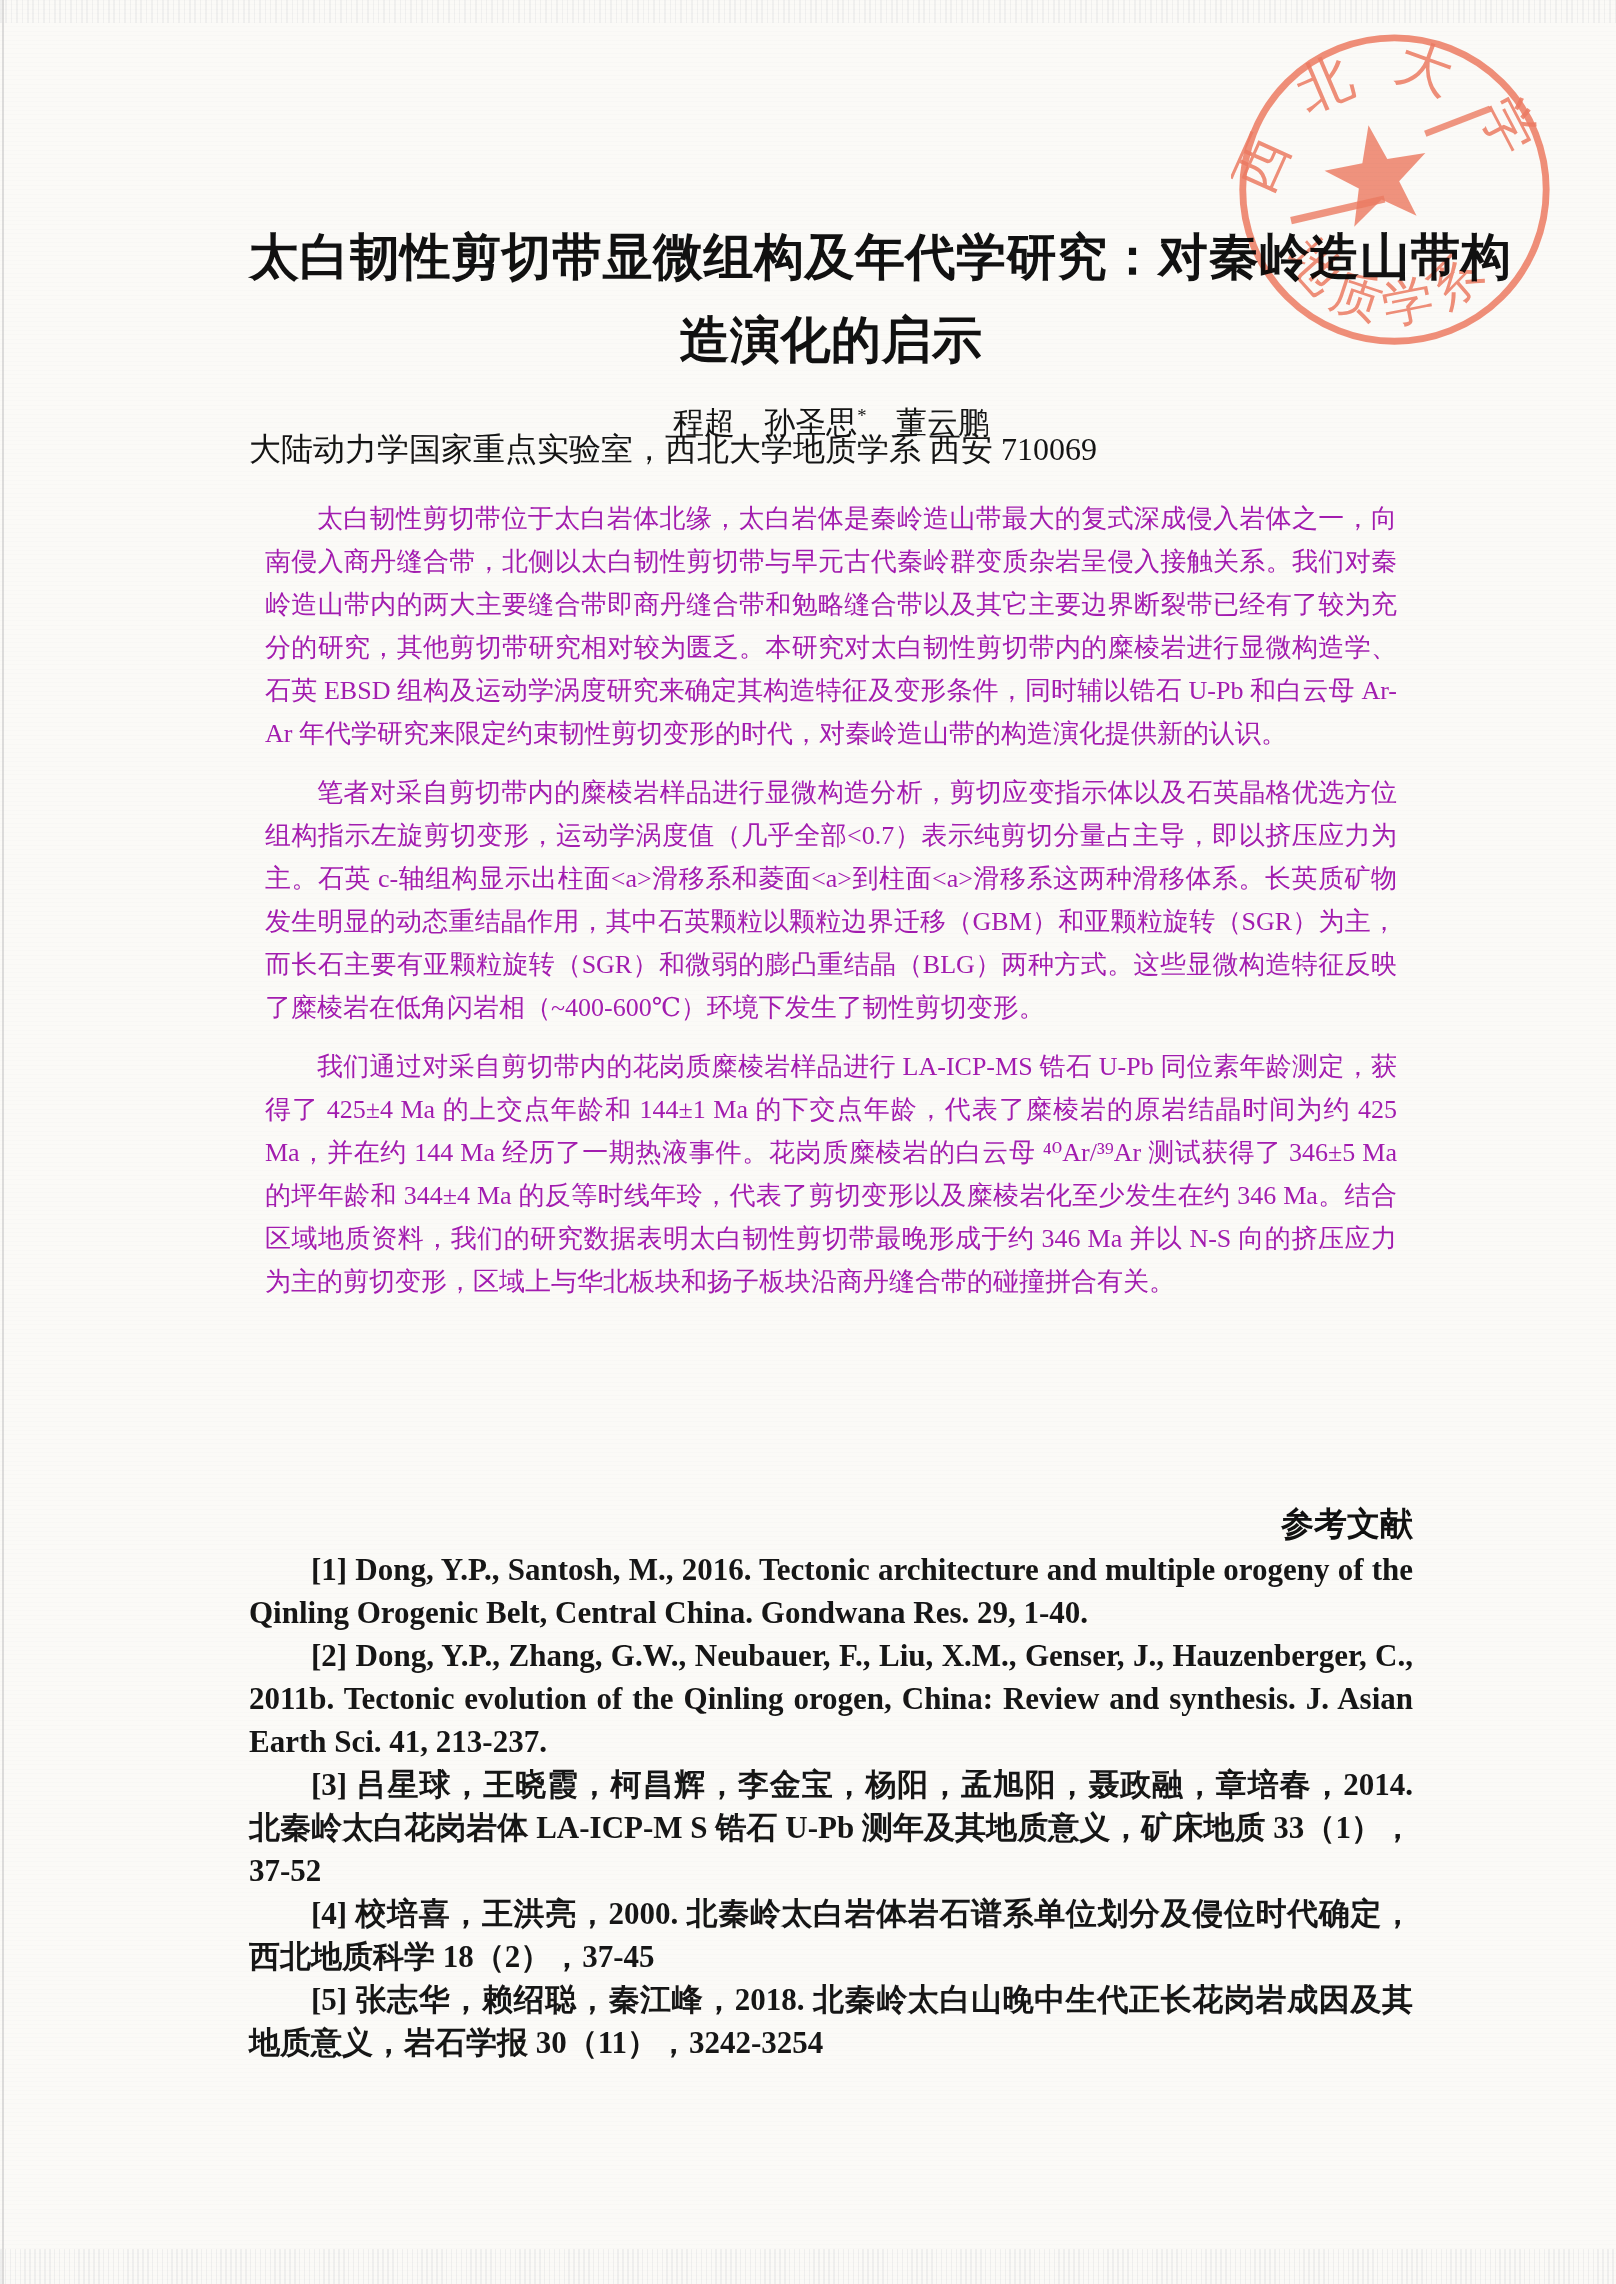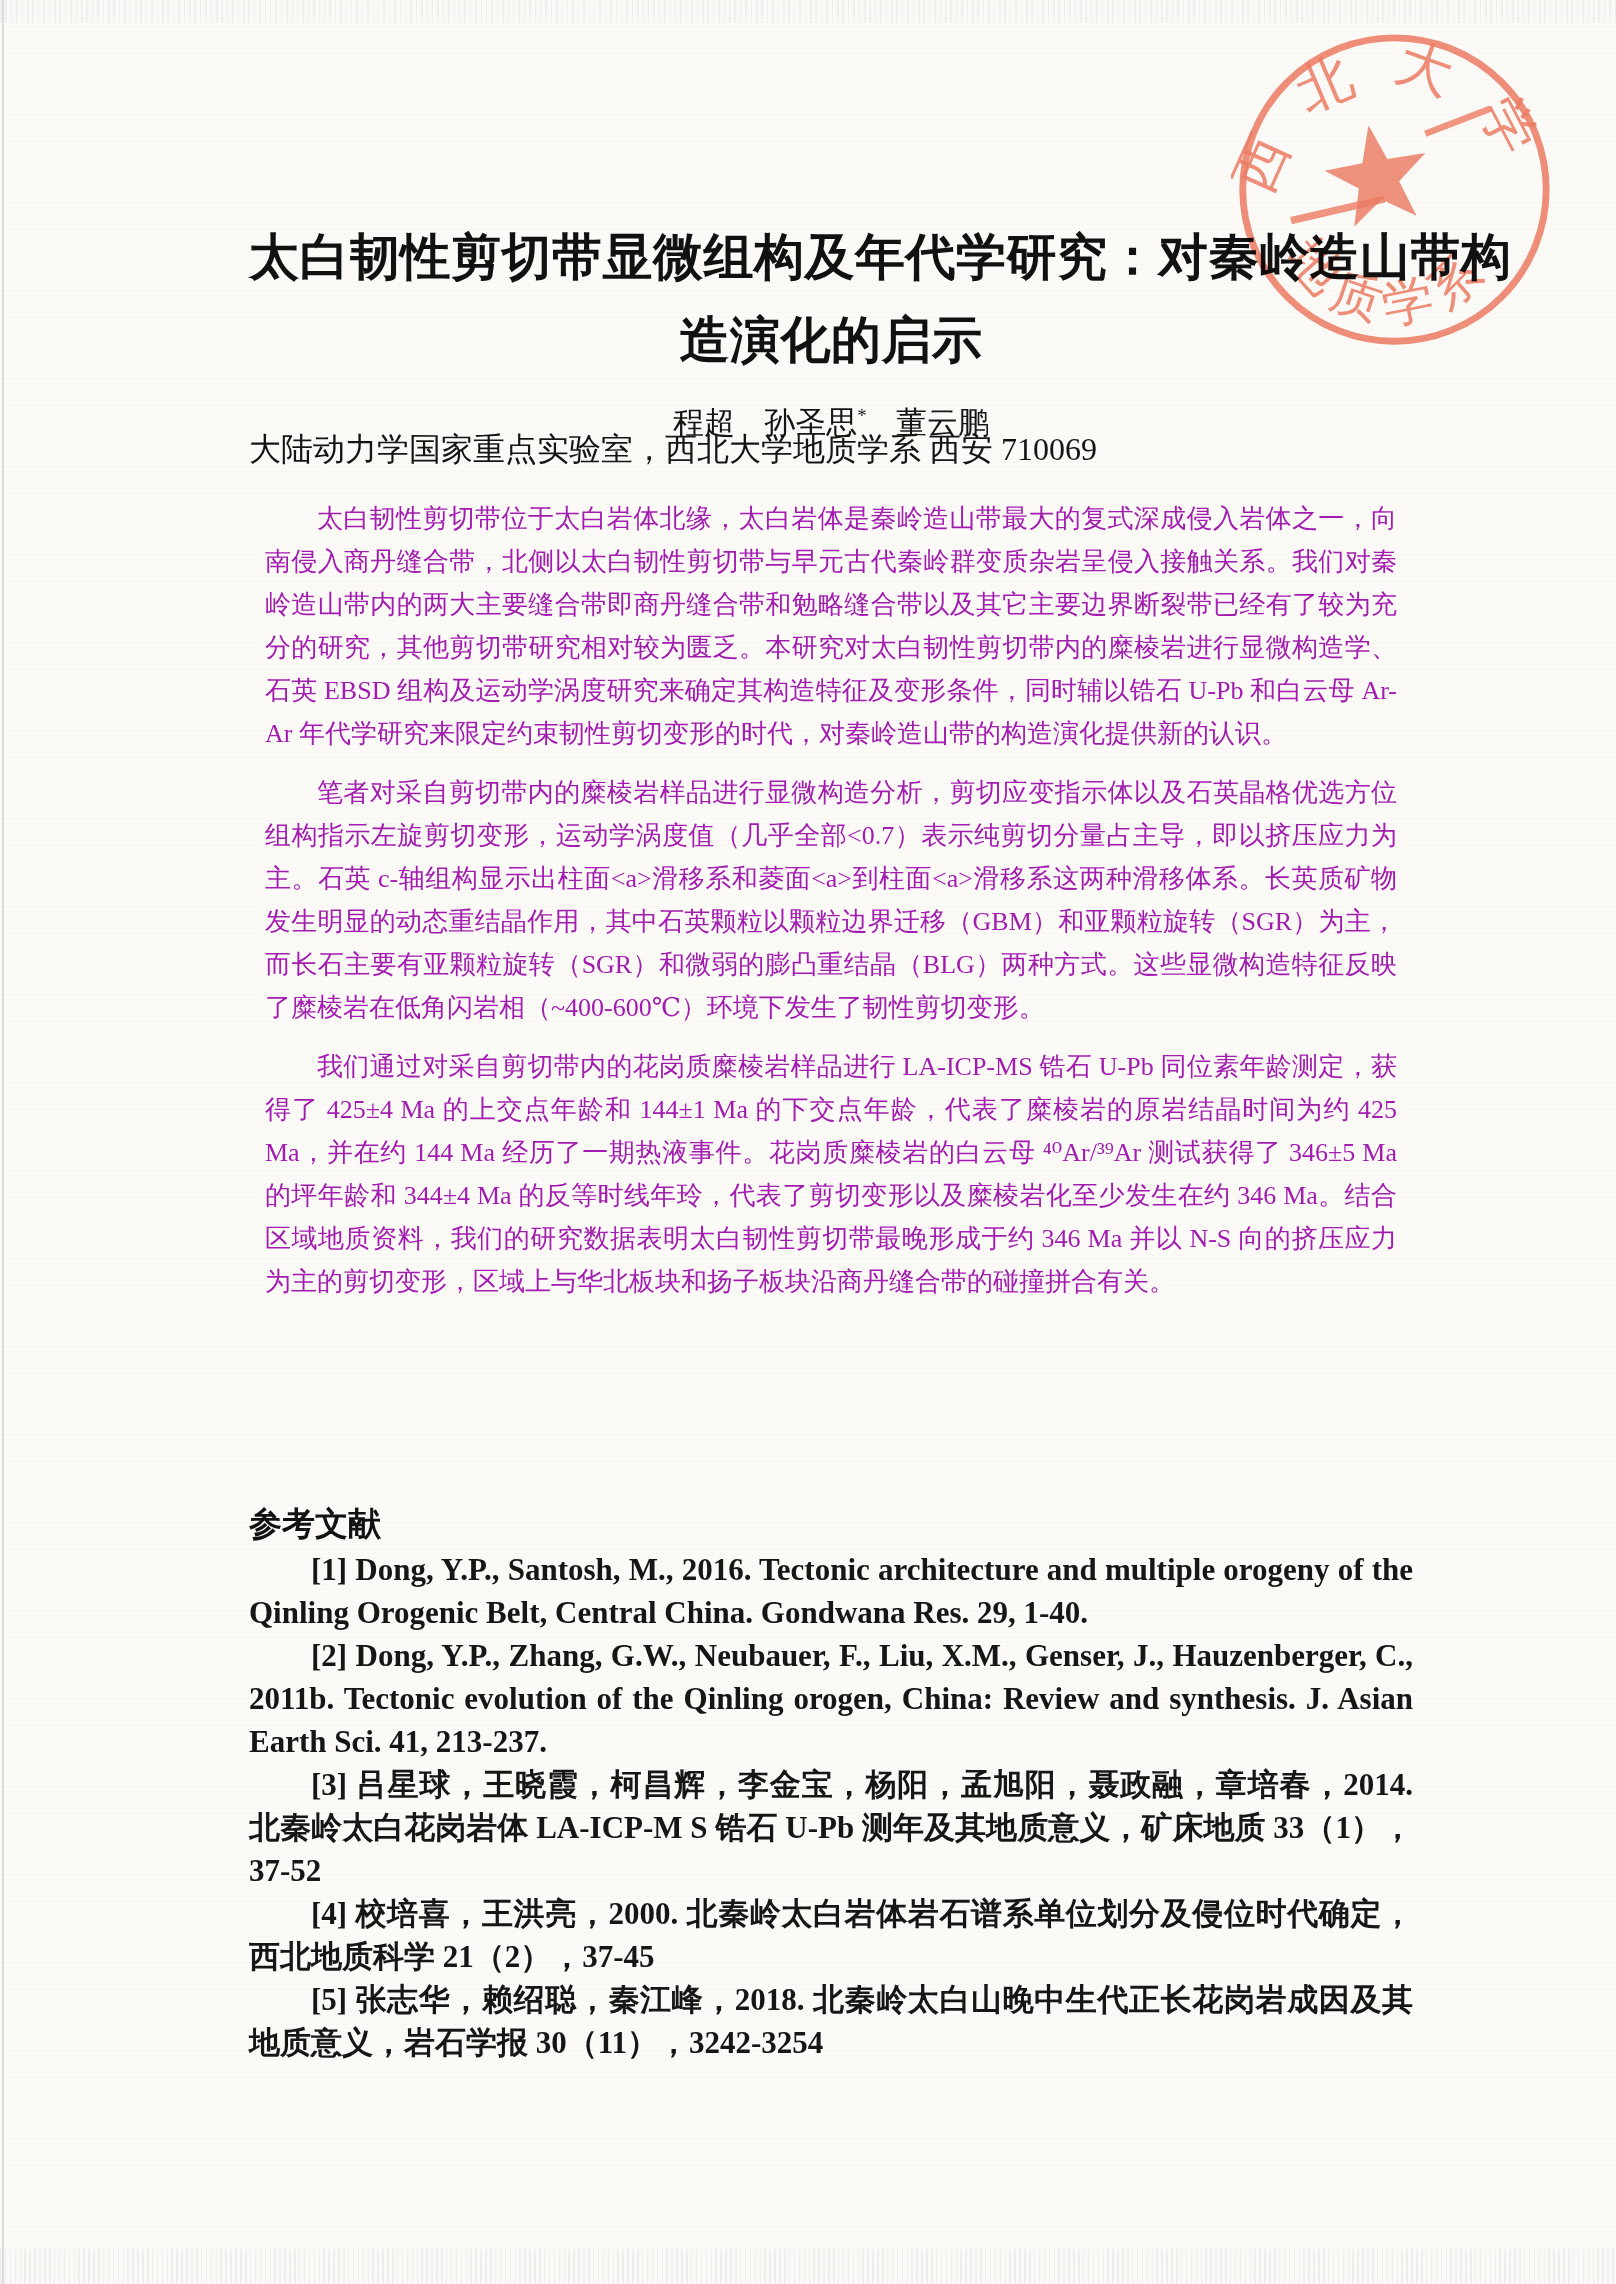--- a/index.html
+++ b/index.html
@@ -46,21 +46,21 @@
     font-size:32px;color:#141414;white-space:nowrap;
   }
   .abstract{position:absolute;top:481px;width:1164px;}
   .abstract p{
     margin:16px;font-size:26px;line-height:43px;text-align:justify;
     text-indent:2em;color:#a21caf;
   }
   .ref-heading{
     position:absolute;top:1502px;width:1164px;
     font-family:"Liberation Sans","DejaVu Sans",sans-serif;
-    font-weight:700;font-size:33px;color:#111;
+    font-weight:700;font-size:33px;color:#111;text-align:right;
   }
   .references{position:absolute;top:1548px;width:1164px;}
   .references p{
     margin:0;font-size:31px;line-height:43px;text-align:justify;
     text-indent:2em;color:#161616;font-weight:bold;
   }
   
   .stamp{
     position:absolute;left:1231px;top:29px;width:324px;height:324px;
     mix-blend-mode:multiply;opacity:0.88;pointer-events:none;
@@ -89,21 +89,21 @@
     <p>笔者对采自剪切带内的糜棱岩样品进行显微构造分析，剪切应变指示体以及石英晶格优选方位组构指示左旋剪切变形，运动学涡度值（几乎全部&lt;0.7）表示纯剪切分量占主导，即以挤压应力为主。石英 c-轴组构显示出柱面&lt;a&gt;滑移系和菱面&lt;a&gt;到柱面&lt;a&gt;滑移系这两种滑移体系。长英质矿物发生明显的动态重结晶作用，其中石英颗粒以颗粒边界迁移（GBM）和亚颗粒旋转（SGR）为主，而长石主要有亚颗粒旋转（SGR）和微弱的膨凸重结晶（BLG）两种方式。这些显微构造特征反映了糜棱岩在低角闪岩相（~400-600℃）环境下发生了韧性剪切变形。</p>
     <p>我们通过对采自剪切带内的花岗质糜棱岩样品进行 LA-ICP-MS 锆石 U-Pb 同位素年龄测定，获得了 425±4 Ma 的上交点年龄和 144±1 Ma 的下交点年龄，代表了糜棱岩的原岩结晶时间为约 425 Ma，并在约 144 Ma 经历了一期热液事件。花岗质糜棱岩的白云母 ⁴⁰Ar/³⁹Ar 测试获得了 346±5 Ma 的坪年龄和 344±4 Ma 的反等时线年玲，代表了剪切变形以及糜棱岩化至少发生在约 346 Ma。结合区域地质资料，我们的研究数据表明太白韧性剪切带最晚形成于约 346 Ma 并以 N-S 向的挤压应力为主的剪切变形，区域上与华北板块和扬子板块沿商丹缝合带的碰撞拼合有关。</p>
   </div>
 
   <div class="ref-heading">参考文献</div>
 
   <div class="references">
     <p>[1] Dong, Y.P., Santosh, M., 2016. Tectonic architecture and multiple orogeny of the Qinling Orogenic Belt, Central China. Gondwana Res. 29, 1-40.</p>
     <p>[2] Dong, Y.P., Zhang, G.W., Neubauer, F., Liu, X.M., Genser, J., Hauzenberger, C., 2011b. Tectonic evolution of the Qinling orogen, China: Review and synthesis. J. Asian Earth Sci. 41, 213-237.</p>
     <p>[3] 吕星球，王晓霞，柯昌辉，李金宝，杨阳，孟旭阳，聂政融，章培春，2014. 北秦岭太白花岗岩体 LA-ICP-M S 锆石 U-Pb 测年及其地质意义，矿床地质 33（1），37-52</p>
-    <p>[4] 校培喜，王洪亮，2000. 北秦岭太白岩体岩石谱系单位划分及侵位时代确定，西北地质科学 21（2），37-45</p>
+    <p>[4] 校培喜，王洪亮，2000. 北秦岭太白岩体岩石谱系单位划分及侵位时代确定，西北地质科学 18（2），37-45</p>
     <p>[5] 张志华，赖绍聪，秦江峰，2018. 北秦岭太白山晚中生代正长花岗岩成因及其地质意义，岩石学报 30（11），3242-3254</p>
   </div>
 
 </div>
 
 <div class="stamp">
   <svg viewBox="0 0 662 662" xmlns="http://www.w3.org/2000/svg">
     <circle cx="334" cy="328" r="310" fill="none" stroke="#ee6b4f" stroke-width="14" opacity="0.85"></circle>
     <polygon fill="#ee6b4f" opacity="0.82" points="280.9,196.7 319.3,265.5 397.1,253.4 343.6,311.1 379.1,381.4 307.6,348.3 251.8,403.9 261.2,325.7 191.1,289.7 268.4,274.4"></polygon>
     <rect x="120" y="362" width="196" height="15" fill="#ee6b4f" opacity="0.8" transform="rotate(-13 218 369)"></rect>

